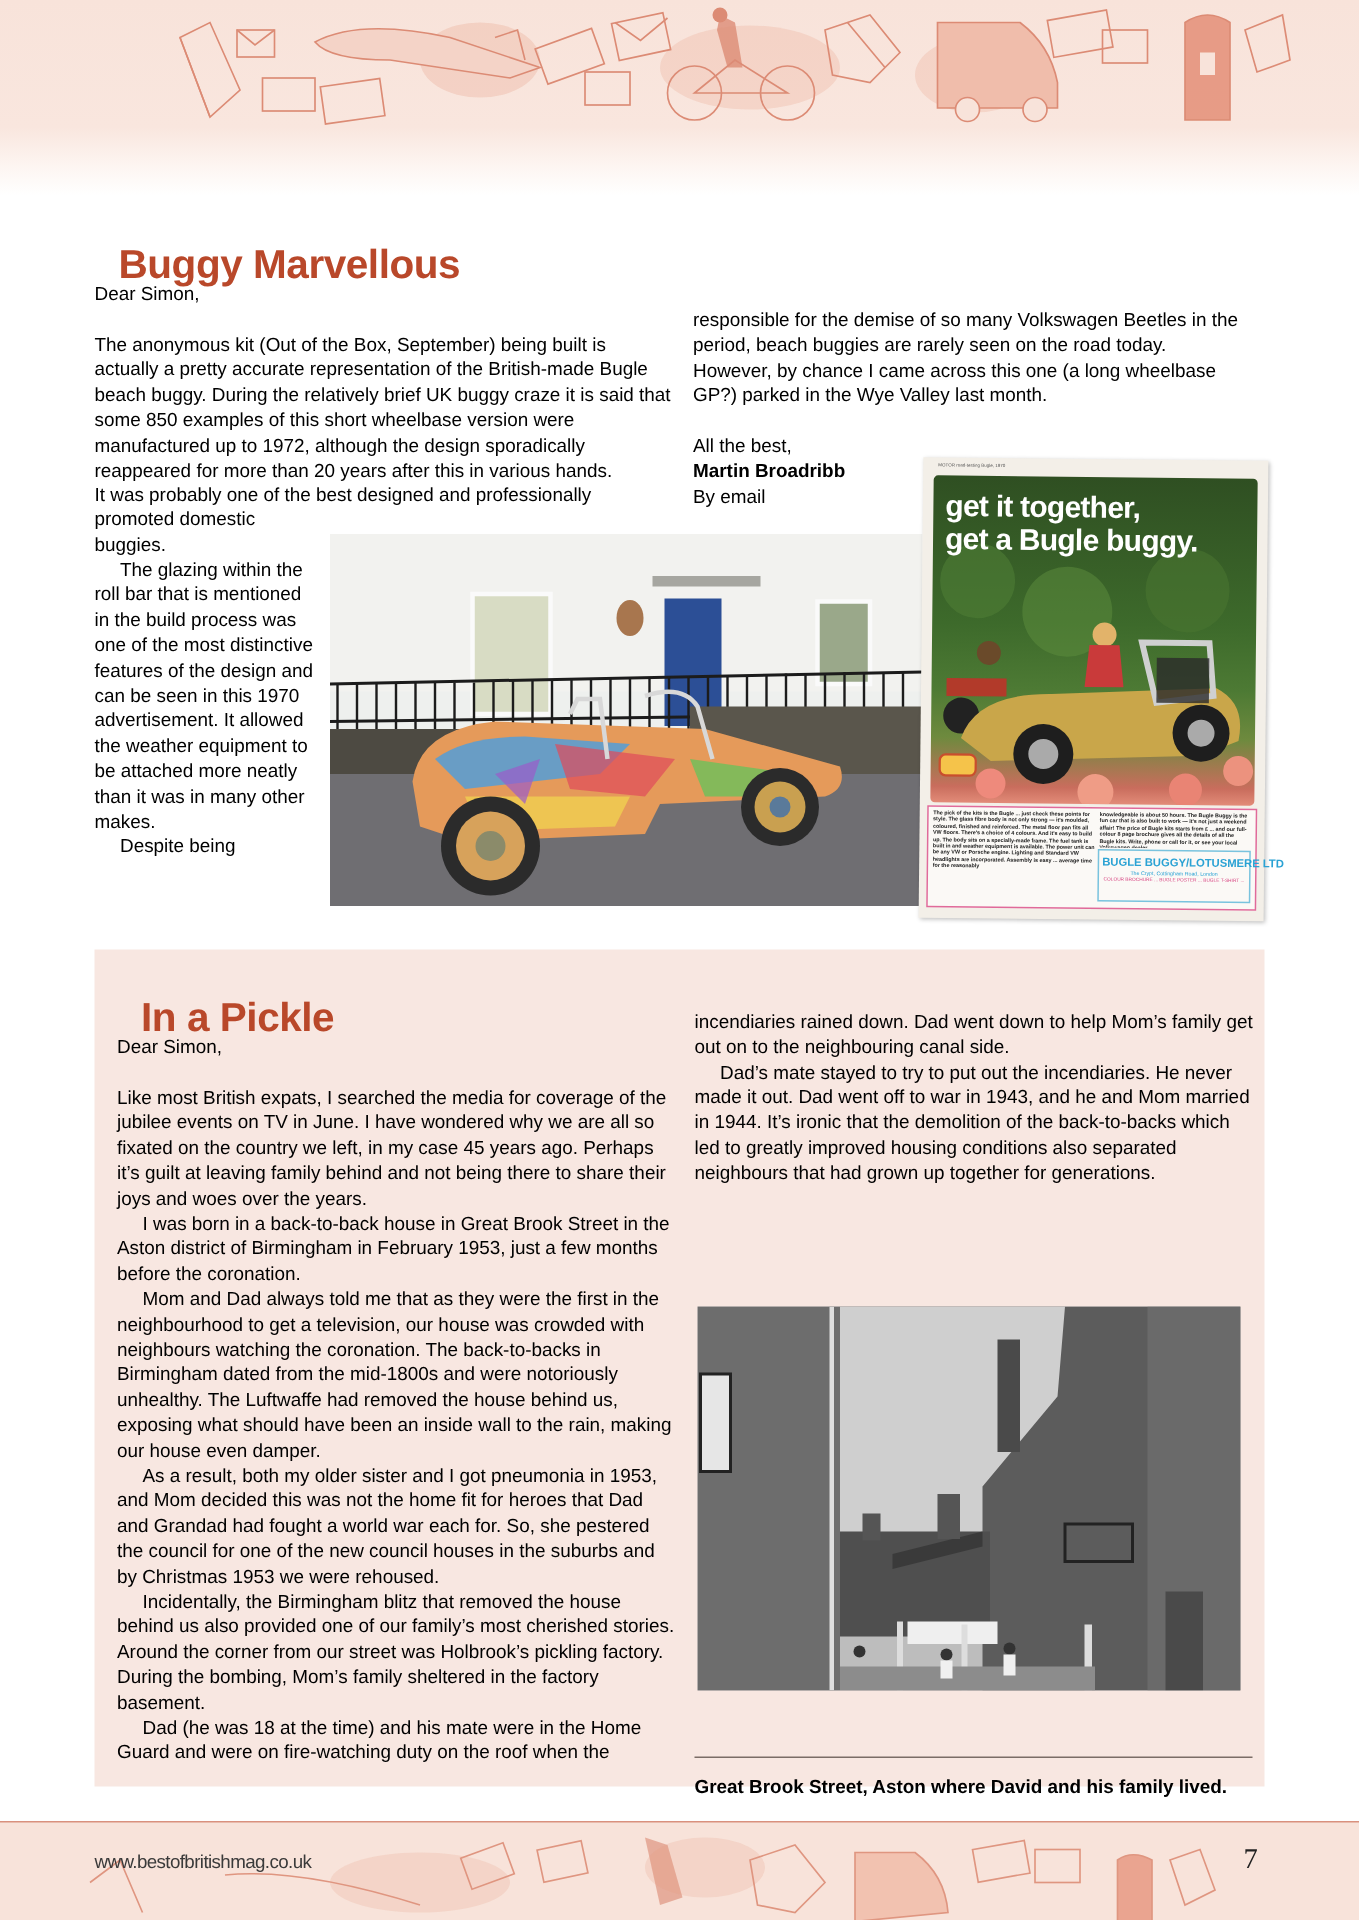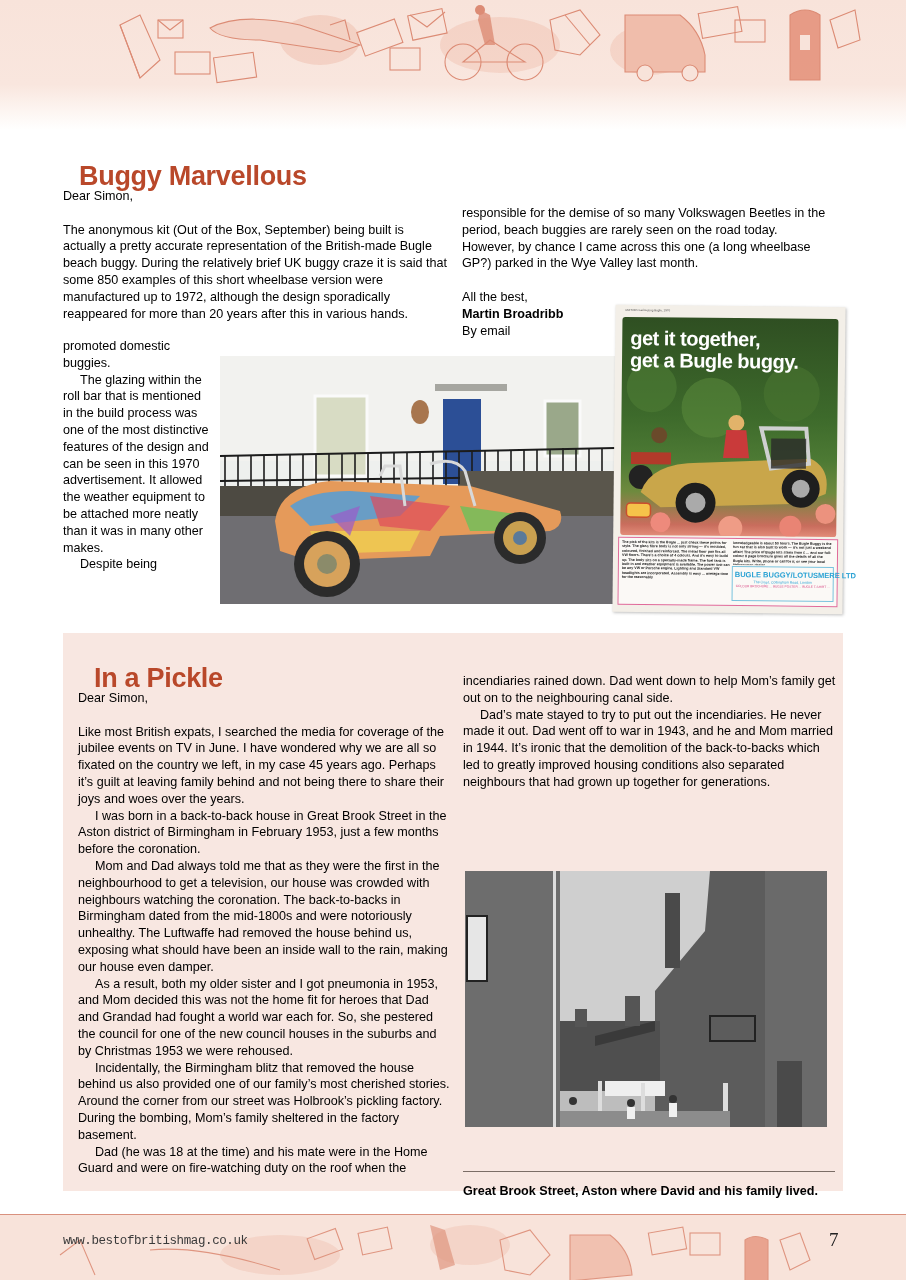--- a/index.html
+++ b/index.html
@@ -92,21 +92,21 @@
     background: #7b6d66;
   }
 
   
   .footer {
     position: absolute; left: 0; top: 1214px; width: 906px; height: 66px;
     background: #f8e3da; border-top: 1.5px solid #d9917e; overflow: hidden;
   }
   .footer-url {
     position: absolute; left: 63px; top: 1234px; font-size: 12.5px; color: #3a3a3a;
-    letter-spacing: -0.4px; font-family: Liberation Mono, monospace;
+    letter-spacing: -0.4px; font-family: Liberation Sans, sans-serif;
   }
   .page-number {
     position: absolute; left: 829px; top: 1229px; font-size: 19px; color: #222;
     font-family: "Liberation Serif", serif;
   }
 </style>
 </head>
 <body>
 
 <div class="top-banner">
@@ -155,20 +155,21 @@
     </g>
   </svg>
 </div>
 
 <h1 class="headline" id="s1-title">Buggy Marvellous</h1>
 
 <div id="s1-left" class="body-text">
   <p>Dear Simon,</p>
   <div class="gap"></div>
   <p>The anonymous kit (Out of the Box, September) being built is actually a pretty accurate representation of the British-made Bugle beach buggy. During the relatively brief UK buggy craze it is said that some 850 examples of this short wheelbase version were manufactured up to 1972, although the design sporadically reappeared for more than 20 years after this in various hands.</p>
+  <p>It was probably one of the best designed and professionally</p>
 </div>
 
 <div id="s1-narrow" class="body-text">
   <p>promoted domestic</p>
   <p>buggies.</p>
   <p class="indent">The glazing within the roll bar that is mentioned in the build process was one of the most distinctive features of the design and can be seen in this 1970 advertisement. It allowed the weather equipment to be attached more neatly than it was in many other makes.</p>
   <p class="indent">Despite being</p>
 </div>
 
 <div id="s1-right" class="body-text">

